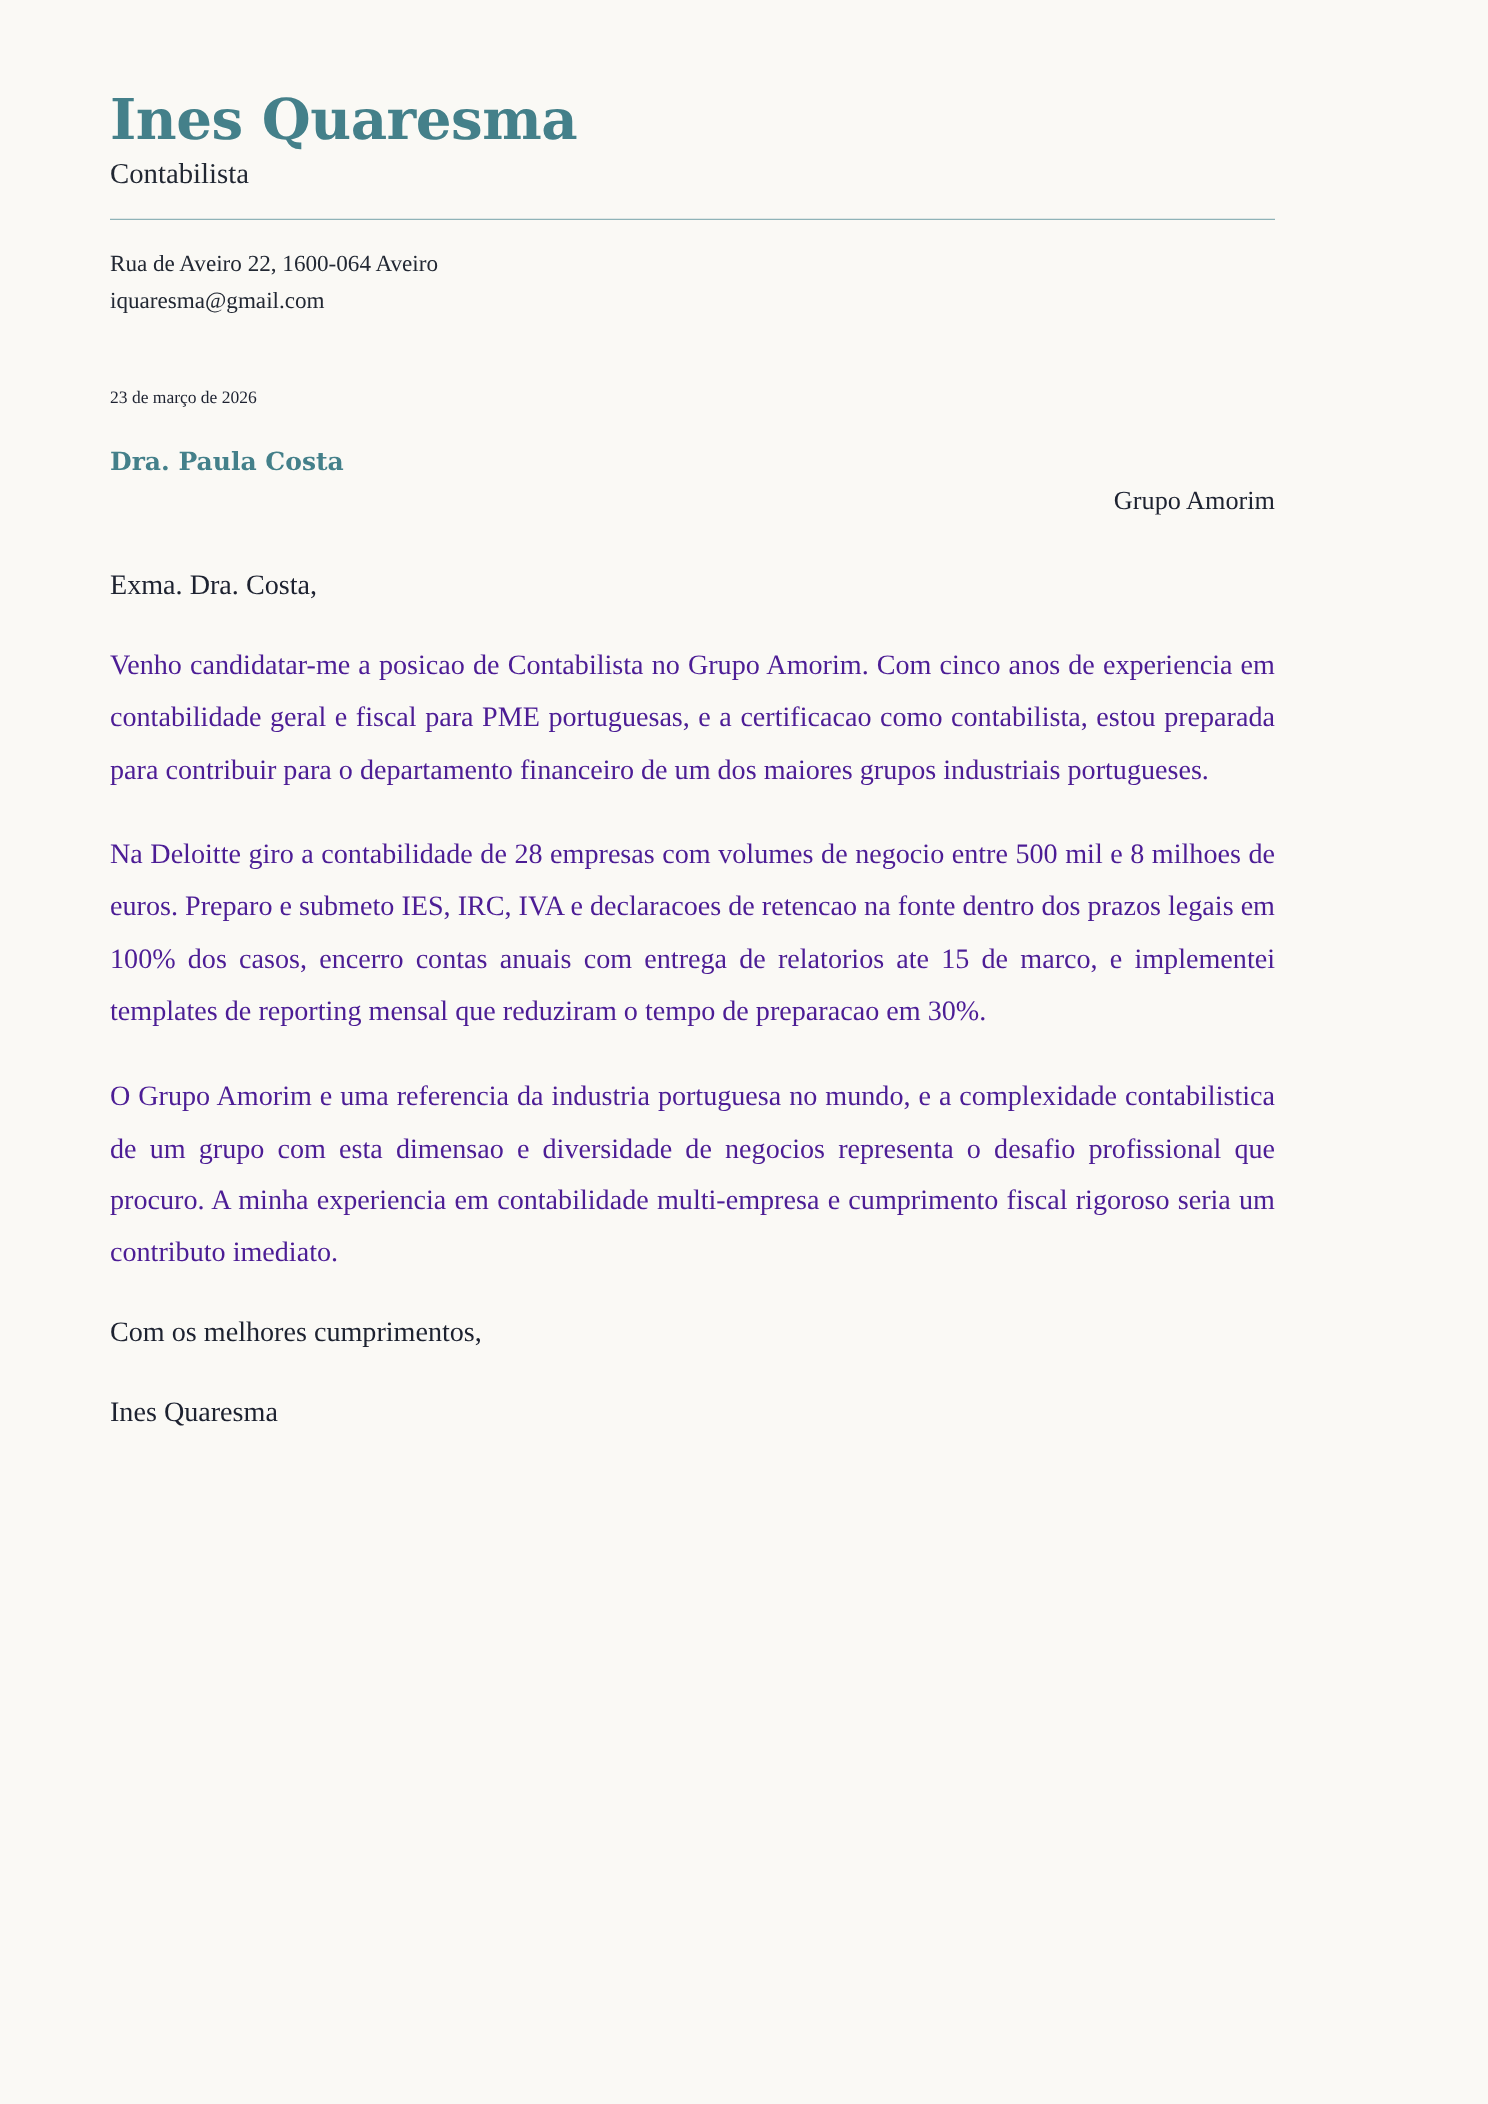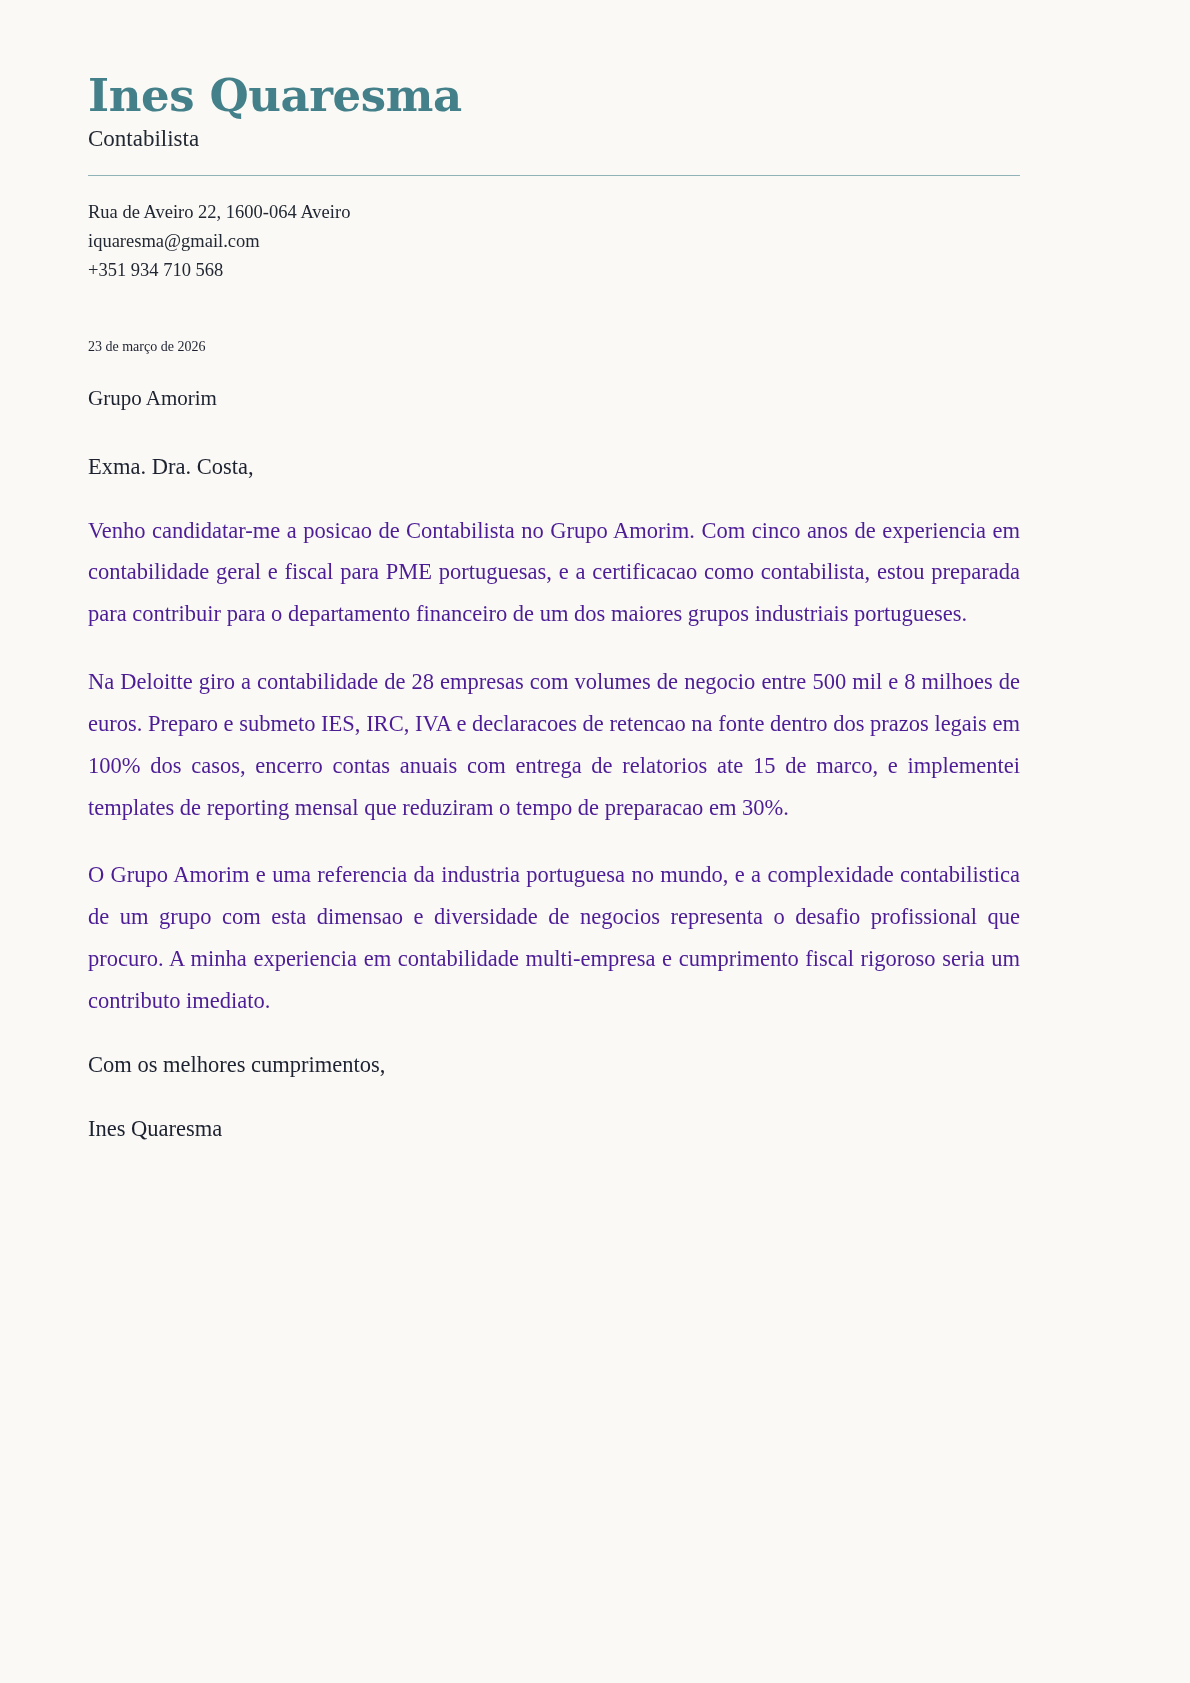--- a/index.html
+++ b/index.html
@@ -75,20 +75,21 @@
     font-weight: 700;
     line-height: 1.4;
     color: #44808a;
     margin: 0 0 2px 0;
   }
   .recipient-org {
     font-size: 21px;
     line-height: 1.45;
     color: #1d2230;
     margin: 0 0 36px 0;
+    text-align: right;
   }
 
   
   .salutation {
     font-size: 22.5px;
     line-height: 1.5;
     color: #1d2230;
     margin: 0 0 26px 0;
   }
   .para {
@@ -121,25 +122,25 @@
 
     <h1 class="name">Ines Quaresma</h1>
 
     <div class="job-title">Contabilista</div>
 
     <hr class="rule">
 
     <div class="contact">
       <div class="contact-line">Rua de Aveiro 22, 1600-064 Aveiro</div>
       <div class="contact-line">iquaresma@gmail.com</div>
-      <div class="contact-line">+351 934 710 568</div>
     </div>
 
     <div class="date">23 de março de 2026</div>
 
+    <div class="recipient-name">Dra. Paula Costa</div>
 
     <div class="recipient-org">Grupo Amorim</div>
 
     <div class="salutation">Exma. Dra. Costa,</div>
 
     <p class="para">Venho candidatar-me a posicao de Contabilista no Grupo Amorim. Com cinco anos de experiencia em contabilidade geral e fiscal para PME portuguesas, e a certificacao como contabilista, estou preparada para contribuir para o departamento financeiro de um dos maiores grupos industriais portugueses.</p>
 
     <p class="para">Na Deloitte giro a contabilidade de 28 empresas com volumes de negocio entre 500 mil e 8 milhoes de euros. Preparo e submeto IES, IRC, IVA e declaracoes de retencao na fonte dentro dos prazos legais em 100% dos casos, encerro contas anuais com entrega de relatorios ate 15 de marco, e implementei templates de reporting mensal que reduziram o tempo de preparacao em 30%.</p>
 
     <p class="para">O Grupo Amorim e uma referencia da industria portuguesa no mundo, e a complexidade contabilistica de um grupo com esta dimensao e diversidade de negocios representa o desafio profissional que procuro. A minha experiencia em contabilidade multi-empresa e cumprimento fiscal rigoroso seria um contributo imediato.</p>

